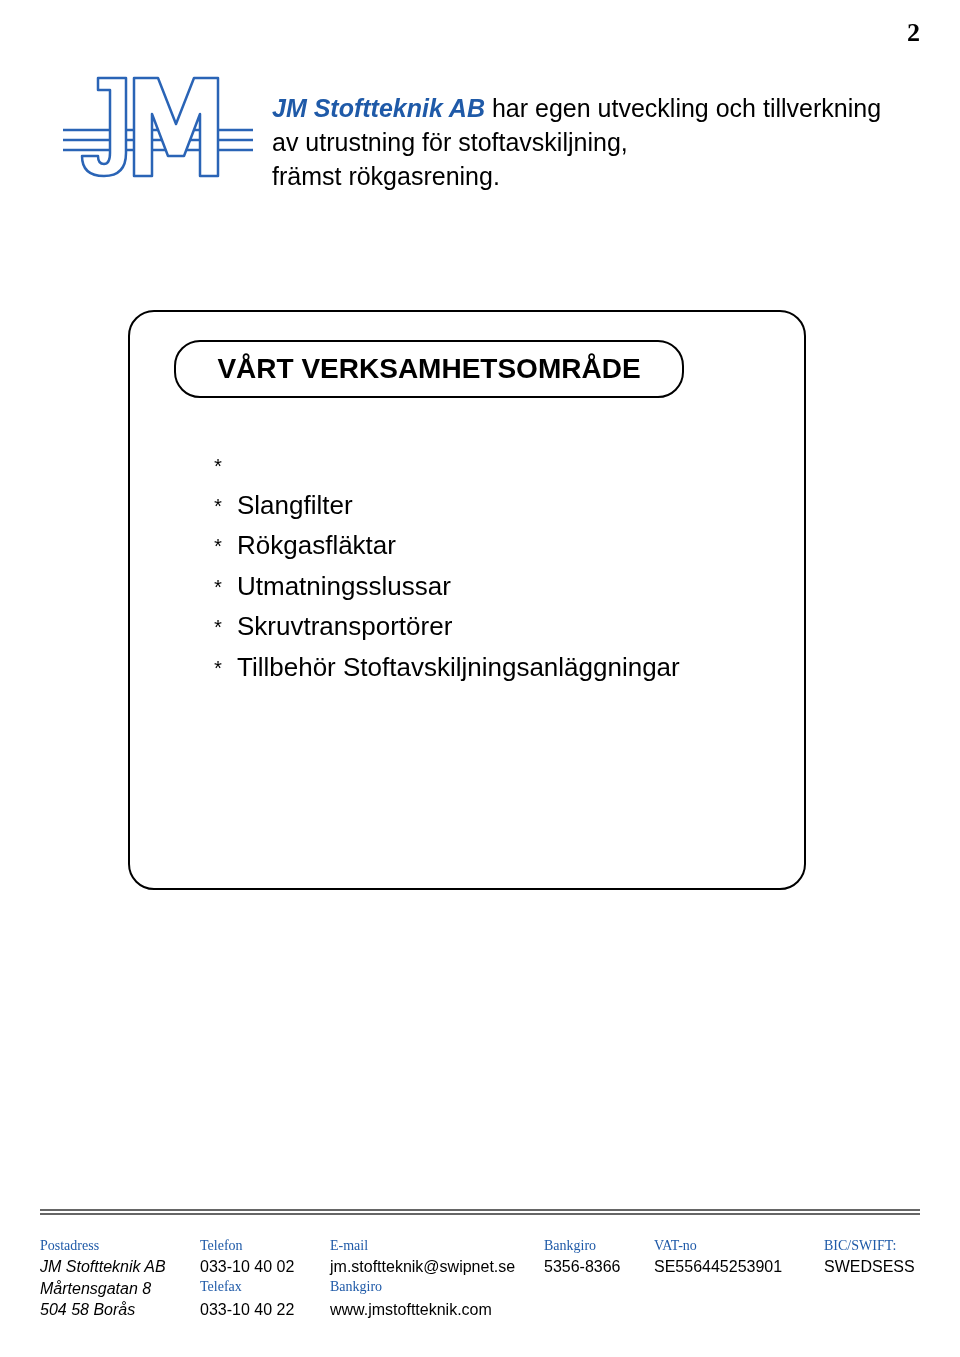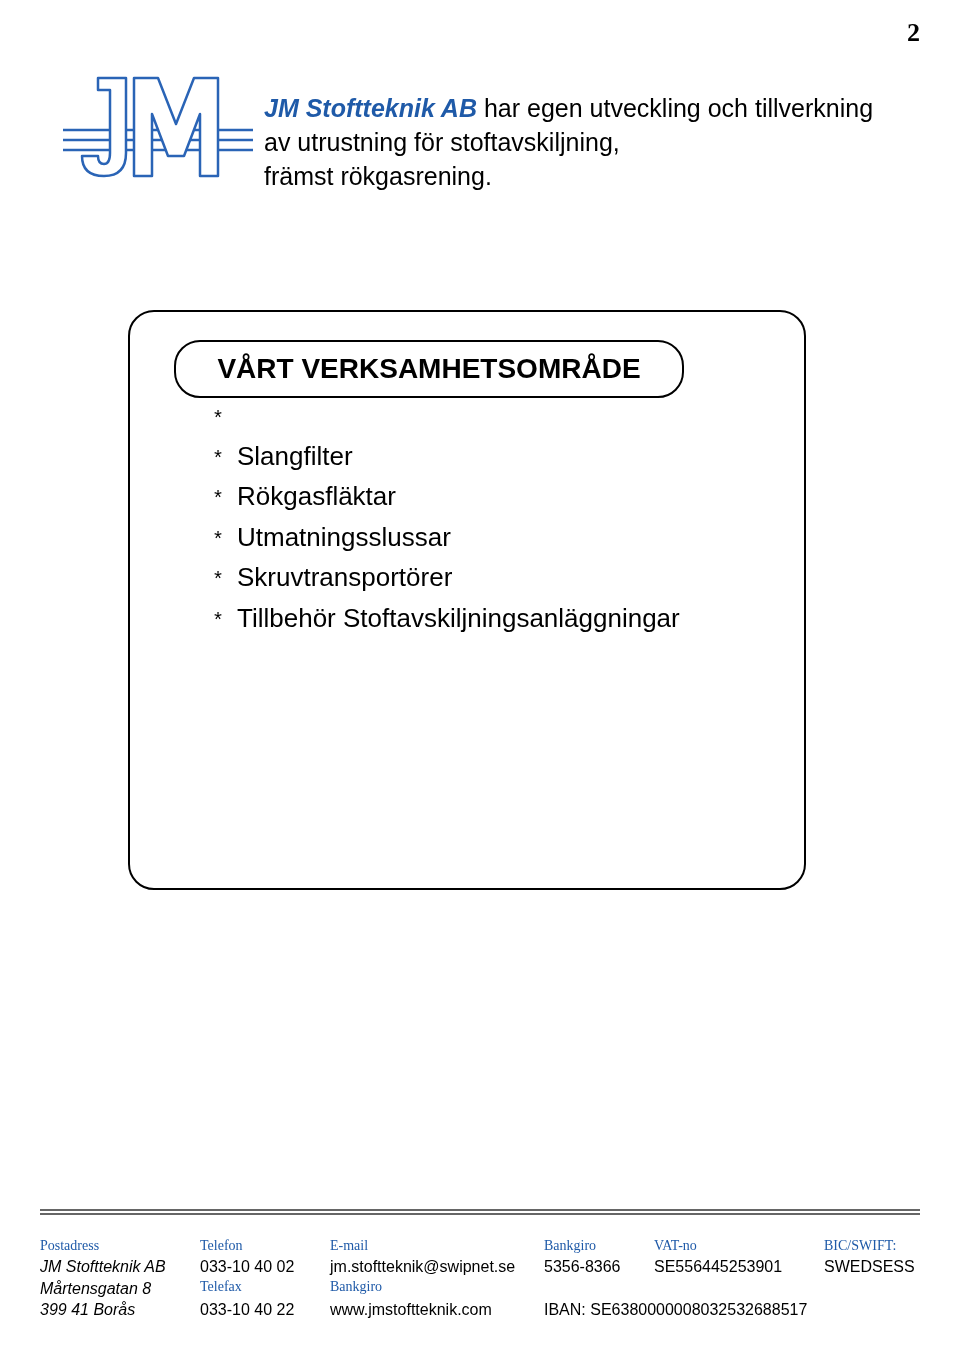--- a/index.html
+++ b/index.html
@@ -19,41 +19,41 @@
     position: absolute;
     top: 68px;
     left: 58px;
     width: 200px;
     height: 150px;
   }
 
   .intro {
     position: absolute;
     top: 92px;
-    left: 264px;
+    left: 272px;
     font-family: Arial, sans-serif;
     font-size: 25px;
     line-height: 1.35;
     color: #000;
   }
   .company {
     color: #1f5aa8;
     font-weight: bold;
     font-style: italic;
   }
 
   .outer-box {
     position: absolute;
     top: 310px;
     left: 128px;
     width: 678px;
     height: 580px;
     border: 2.5px solid #000;
     border-radius: 26px;
-    padding: 44px 45px 30px 45px;
+    padding: 93px 45px 30px 45px;
   }
 
   .title-pill {
     position: absolute;
     top: 28px;
     left: 44px;
     width: 510px;
     height: 58px;
     border: 2.5px solid #000;
     border-radius: 26px;
@@ -190,20 +190,19 @@
       <div class="val">SE556445253901</div>
       <div class="val">SWEDSESS</div>
 
       <div class="val"><span style="font-style:italic;">Mårtensgatan 8</span></div>
       <div class="label">Telefax</div>
       <div class="label">Bankgiro</div>
       <div></div>
         <div></div>
         <div></div>
 
-      <div class="val"><span style="font-style:italic;">399 41 Borås</span></div>
+      <div class="val"><span style="font-style:italic;">504 58 Borås</span></div>
       <div class="val">033-10 40 22</div>
       <div class="val">www.jmstoftteknik.com</div>
-      <div class="val" style="grid-column: 4 / span 3;">IBAN: SE6380000008032532688517</div>
     </div>
   </div>
 
 </div>
 
 </body></html>

